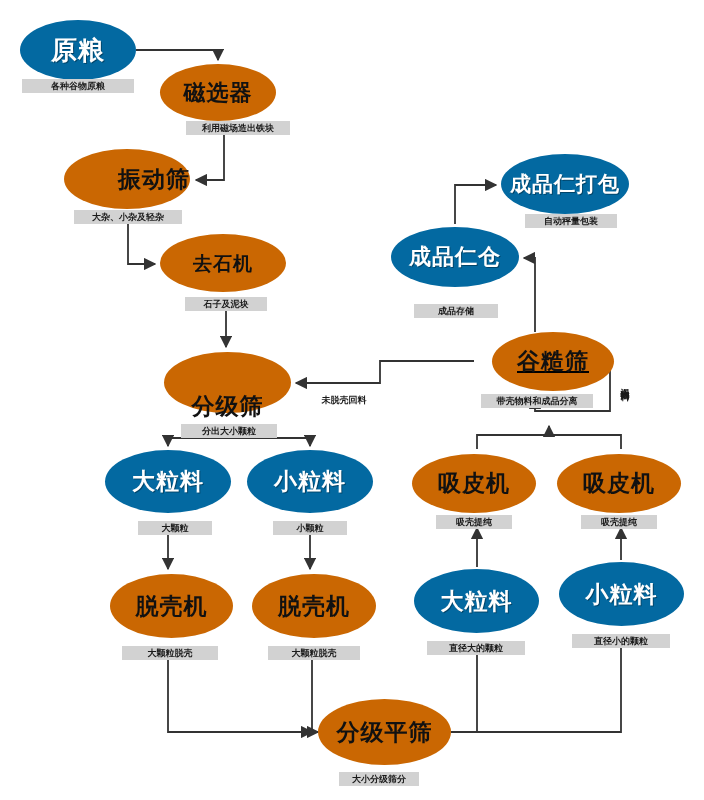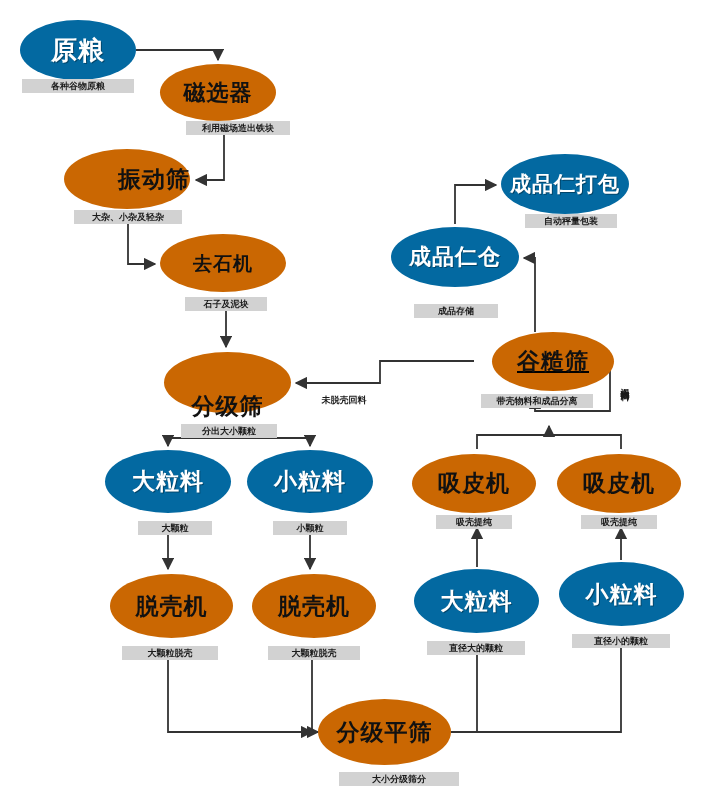--- a/index.html
+++ b/index.html
@@ -193,21 +193,21 @@
   <div id="labels-layer">
       <div class="edge-label" style="left: 22px; top: 79px; width: 112px;">各种谷物原粮</div>
       <div class="edge-label" style="left: 186px; top: 121px; width: 104px;">利用磁场造出铁块</div>
       <div class="edge-label" style="left: 74px; top: 210px; width: 108px;">大杂、小杂及轻杂</div>
       <div class="edge-label" style="left: 185px; top: 297px; width: 82px;">石子及泥块</div>
       <div class="edge-label" style="left: 181px; top: 424px; width: 96px;">分出大小颗粒</div>
       <div class="edge-label" style="left: 131px; top: 521px; width: 74px; margin-left: 7px;">大颗粒</div>
       <div class="edge-label" style="left: 273px; top: 521px; width: 74px;">小颗粒</div>
       <div class="edge-label" style="left: 122px; top: 646px; width: 96px;">大颗粒脱壳</div>
       <div class="edge-label" style="left: 268px; top: 646px; width: 92px;">大颗粒脱壳</div>
-      <div class="edge-label" style="left: 339px; top: 772px; width: 120px;">大小分级筛分</div>
+      <div class="edge-label" style="left: 339px; top: 772px; width: 80px;">大小分级筛分</div>
       <div class="edge-label" style="left: 427px; top: 641px; width: 98px;">直径大的颗粒</div>
       <div class="edge-label" style="left: 572px; top: 634px; width: 98px;">直径小的颗粒</div>
       <div class="edge-label" style="left: 436px; top: 515px; width: 76px;">吸壳提纯</div>
       <div class="edge-label" style="left: 581px; top: 515px; width: 76px;">吸壳提纯</div>
       <div class="edge-label" style="left: 481px; top: 394px; width: 112px;">带壳物料和成品分离</div>
       <div class="edge-label" style="left: 414px; top: 304px; width: 84px;">成品存储</div>
       <div class="edge-label" style="left: 525px; top: 214px; width: 92px;">自动秤量包装</div>
       <div class="edge-label plain" style="left: 313px; top: 362px; width: 62px;">未脱壳回料</div>
       <div class="edge-label plain vertical" style="left: 618px; top: 348px;">混合物回料</div>
     </div>

